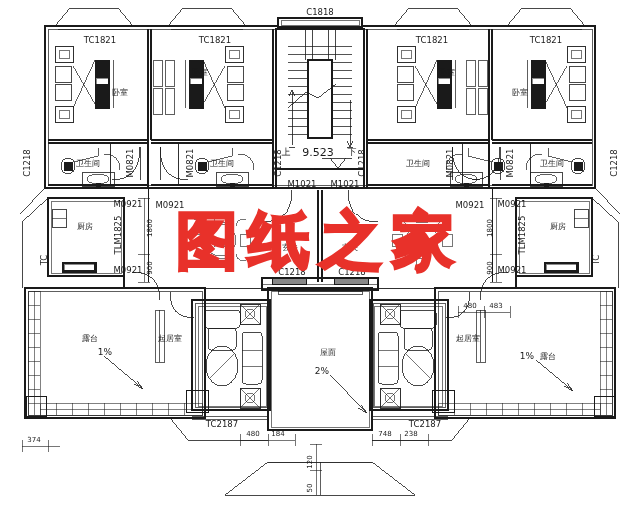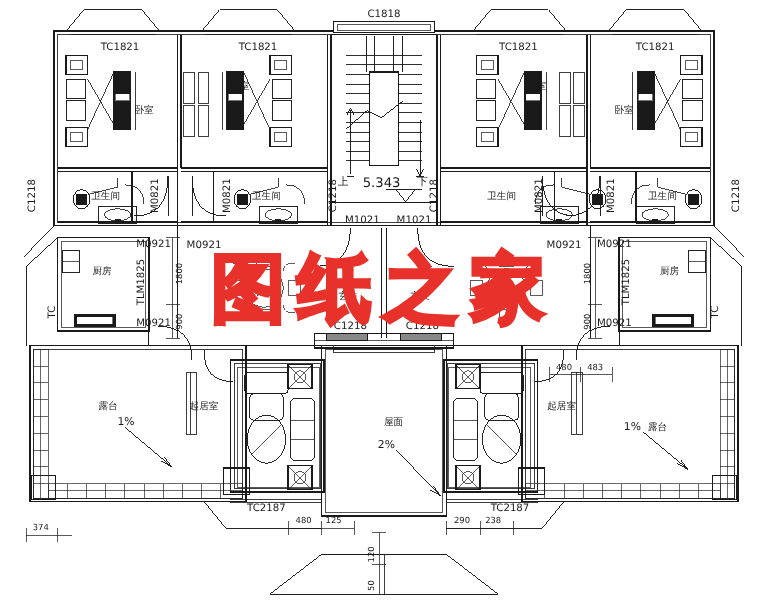--- a/index.html
+++ b/index.html
@@ -508,32 +508,32 @@
       <div style="position: absolute; left: 352px; top: 272px; font-size: 8.5px; color: rgb(26, 26, 26); white-space: nowrap; font-family: &quot;DejaVu Sans&quot;, &quot;Liberation Sans&quot;, sans-serif; font-weight: normal; transform: translate(-50%, -50%);">C1218</div>
       <div style="position: absolute; left: 222px; top: 424px; font-size: 8.5px; color: rgb(26, 26, 26); white-space: nowrap; font-family: &quot;DejaVu Sans&quot;, &quot;Liberation Sans&quot;, sans-serif; font-weight: normal; transform: translate(-50%, -50%);">TC2187</div>
       <div style="position: absolute; left: 425px; top: 424px; font-size: 8.5px; color: rgb(26, 26, 26); white-space: nowrap; font-family: &quot;DejaVu Sans&quot;, &quot;Liberation Sans&quot;, sans-serif; font-weight: normal; transform: translate(-50%, -50%);">TC2187</div>
       <div style="position: absolute; left: 44px; top: 260px; font-size: 8.5px; color: rgb(26, 26, 26); white-space: nowrap; font-family: &quot;DejaVu Sans&quot;, &quot;Liberation Sans&quot;, sans-serif; font-weight: normal; transform: translate(-50%, -50%) rotate(-90deg);">TC</div>
       <div style="position: absolute; left: 596px; top: 260px; font-size: 8.5px; color: rgb(26, 26, 26); white-space: nowrap; font-family: &quot;DejaVu Sans&quot;, &quot;Liberation Sans&quot;, sans-serif; font-weight: normal; transform: translate(-50%, -50%) rotate(-90deg);">TC</div>
       <div style="position: absolute; left: 150px; top: 228px; font-size: 7px; color: rgb(26, 26, 26); white-space: nowrap; font-family: &quot;DejaVu Sans&quot;, &quot;Liberation Sans&quot;, sans-serif; font-weight: normal; transform: translate(-50%, -50%) rotate(-90deg);">1800</div>
       <div style="position: absolute; left: 150px; top: 268px; font-size: 7px; color: rgb(26, 26, 26); white-space: nowrap; font-family: &quot;DejaVu Sans&quot;, &quot;Liberation Sans&quot;, sans-serif; font-weight: normal; transform: translate(-50%, -50%) rotate(-90deg);">900</div>
       <div style="position: absolute; left: 490px; top: 228px; font-size: 7px; color: rgb(26, 26, 26); white-space: nowrap; font-family: &quot;DejaVu Sans&quot;, &quot;Liberation Sans&quot;, sans-serif; font-weight: normal; transform: translate(-50%, -50%) rotate(-90deg);">1800</div>
       <div style="position: absolute; left: 490px; top: 268px; font-size: 7px; color: rgb(26, 26, 26); white-space: nowrap; font-family: &quot;DejaVu Sans&quot;, &quot;Liberation Sans&quot;, sans-serif; font-weight: normal; transform: translate(-50%, -50%) rotate(-90deg);">900</div>
       <div style="position: absolute; left: 253px; top: 434px; font-size: 7px; color: rgb(26, 26, 26); white-space: nowrap; font-family: &quot;DejaVu Sans&quot;, &quot;Liberation Sans&quot;, sans-serif; font-weight: normal; transform: translate(-50%, -50%);">480</div>
-      <div style="position: absolute; left: 278px; top: 434px; font-size: 7px; color: rgb(26, 26, 26); white-space: nowrap; font-family: &quot;DejaVu Sans&quot;, &quot;Liberation Sans&quot;, sans-serif; font-weight: normal; transform: translate(-50%, -50%);">125</div>
-      <div style="position: absolute; left: 385px; top: 434px; font-size: 7px; color: rgb(26, 26, 26); white-space: nowrap; font-family: &quot;DejaVu Sans&quot;, &quot;Liberation Sans&quot;, sans-serif; font-weight: normal; transform: translate(-50%, -50%);">290</div>
+      <div style="position: absolute; left: 278px; top: 434px; font-size: 7px; color: rgb(26, 26, 26); white-space: nowrap; font-family: &quot;DejaVu Sans&quot;, &quot;Liberation Sans&quot;, sans-serif; font-weight: normal; transform: translate(-50%, -50%);">184</div>
+      <div style="position: absolute; left: 385px; top: 434px; font-size: 7px; color: rgb(26, 26, 26); white-space: nowrap; font-family: &quot;DejaVu Sans&quot;, &quot;Liberation Sans&quot;, sans-serif; font-weight: normal; transform: translate(-50%, -50%);">748</div>
       <div style="position: absolute; left: 411px; top: 434px; font-size: 7px; color: rgb(26, 26, 26); white-space: nowrap; font-family: &quot;DejaVu Sans&quot;, &quot;Liberation Sans&quot;, sans-serif; font-weight: normal; transform: translate(-50%, -50%);">238</div>
       <div style="position: absolute; left: 470px; top: 306px; font-size: 7px; color: rgb(26, 26, 26); white-space: nowrap; font-family: &quot;DejaVu Sans&quot;, &quot;Liberation Sans&quot;, sans-serif; font-weight: normal; transform: translate(-50%, -50%);">480</div>
       <div style="position: absolute; left: 496px; top: 306px; font-size: 7px; color: rgb(26, 26, 26); white-space: nowrap; font-family: &quot;DejaVu Sans&quot;, &quot;Liberation Sans&quot;, sans-serif; font-weight: normal; transform: translate(-50%, -50%);">483</div>
       <div style="position: absolute; left: 34px; top: 440px; font-size: 7px; color: rgb(26, 26, 26); white-space: nowrap; font-family: &quot;DejaVu Sans&quot;, &quot;Liberation Sans&quot;, sans-serif; font-weight: normal; transform: translate(-50%, -50%);">374</div>
       <div style="position: absolute; left: 310px; top: 462px; font-size: 7px; color: rgb(26, 26, 26); white-space: nowrap; font-family: &quot;DejaVu Sans&quot;, &quot;Liberation Sans&quot;, sans-serif; font-weight: normal; transform: translate(-50%, -50%) rotate(-90deg);">120</div>
       <div style="position: absolute; left: 310px; top: 488px; font-size: 7px; color: rgb(26, 26, 26); white-space: nowrap; font-family: &quot;DejaVu Sans&quot;, &quot;Liberation Sans&quot;, sans-serif; font-weight: normal; transform: translate(-50%, -50%) rotate(-90deg);">50</div>
       <div style="position: absolute; left: 105px; top: 352px; font-size: 9px; color: rgb(26, 26, 26); white-space: nowrap; font-family: &quot;DejaVu Sans&quot;, &quot;Liberation Sans&quot;, sans-serif; font-weight: normal; transform: translate(-50%, -50%);">1%</div>
       <div style="position: absolute; left: 527px; top: 356px; font-size: 9px; color: rgb(26, 26, 26); white-space: nowrap; font-family: &quot;DejaVu Sans&quot;, &quot;Liberation Sans&quot;, sans-serif; font-weight: normal; transform: translate(-50%, -50%);">1%</div>
       <div style="position: absolute; left: 322px; top: 371px; font-size: 9px; color: rgb(26, 26, 26); white-space: nowrap; font-family: &quot;DejaVu Sans&quot;, &quot;Liberation Sans&quot;, sans-serif; font-weight: normal; transform: translate(-50%, -50%);">2%</div>
-      <div style="position: absolute; left: 318px; top: 152px; font-size: 11px; color: rgb(26, 26, 26); white-space: nowrap; font-family: &quot;DejaVu Sans&quot;, &quot;Liberation Sans&quot;, sans-serif; font-weight: normal; transform: translate(-50%, -50%);">5.343</div>
+      <div style="position: absolute; left: 318px; top: 152px; font-size: 11px; color: rgb(26, 26, 26); white-space: nowrap; font-family: &quot;DejaVu Sans&quot;, &quot;Liberation Sans&quot;, sans-serif; font-weight: normal; transform: translate(-50%, -50%);">9.523</div>
       <div style="position: absolute; left: 286px; top: 152px; font-size: 9px; color: rgb(26, 26, 26); white-space: nowrap; font-family: &quot;DejaVu Sans&quot;, &quot;Liberation Sans&quot;, sans-serif; font-weight: normal; transform: translate(-50%, -50%);">上</div>
       <div style="position: absolute; left: 352px; top: 152px; font-size: 9px; color: rgb(26, 26, 26); white-space: nowrap; font-family: &quot;DejaVu Sans&quot;, &quot;Liberation Sans&quot;, sans-serif; font-weight: normal; transform: translate(-50%, -50%);">下</div>
     </div>
 
   <svg class="wm" viewBox="0 0 640 505">
     <text id="wmText" x="320" y="262" text-anchor="middle" font-family="'DejaVu Sans',sans-serif" font-size="62" font-weight="bold" letter-spacing="10" fill="none" stroke="#e8312a" stroke-width="3.2">图纸之家</text>
   </svg>
 
 </div>
 

